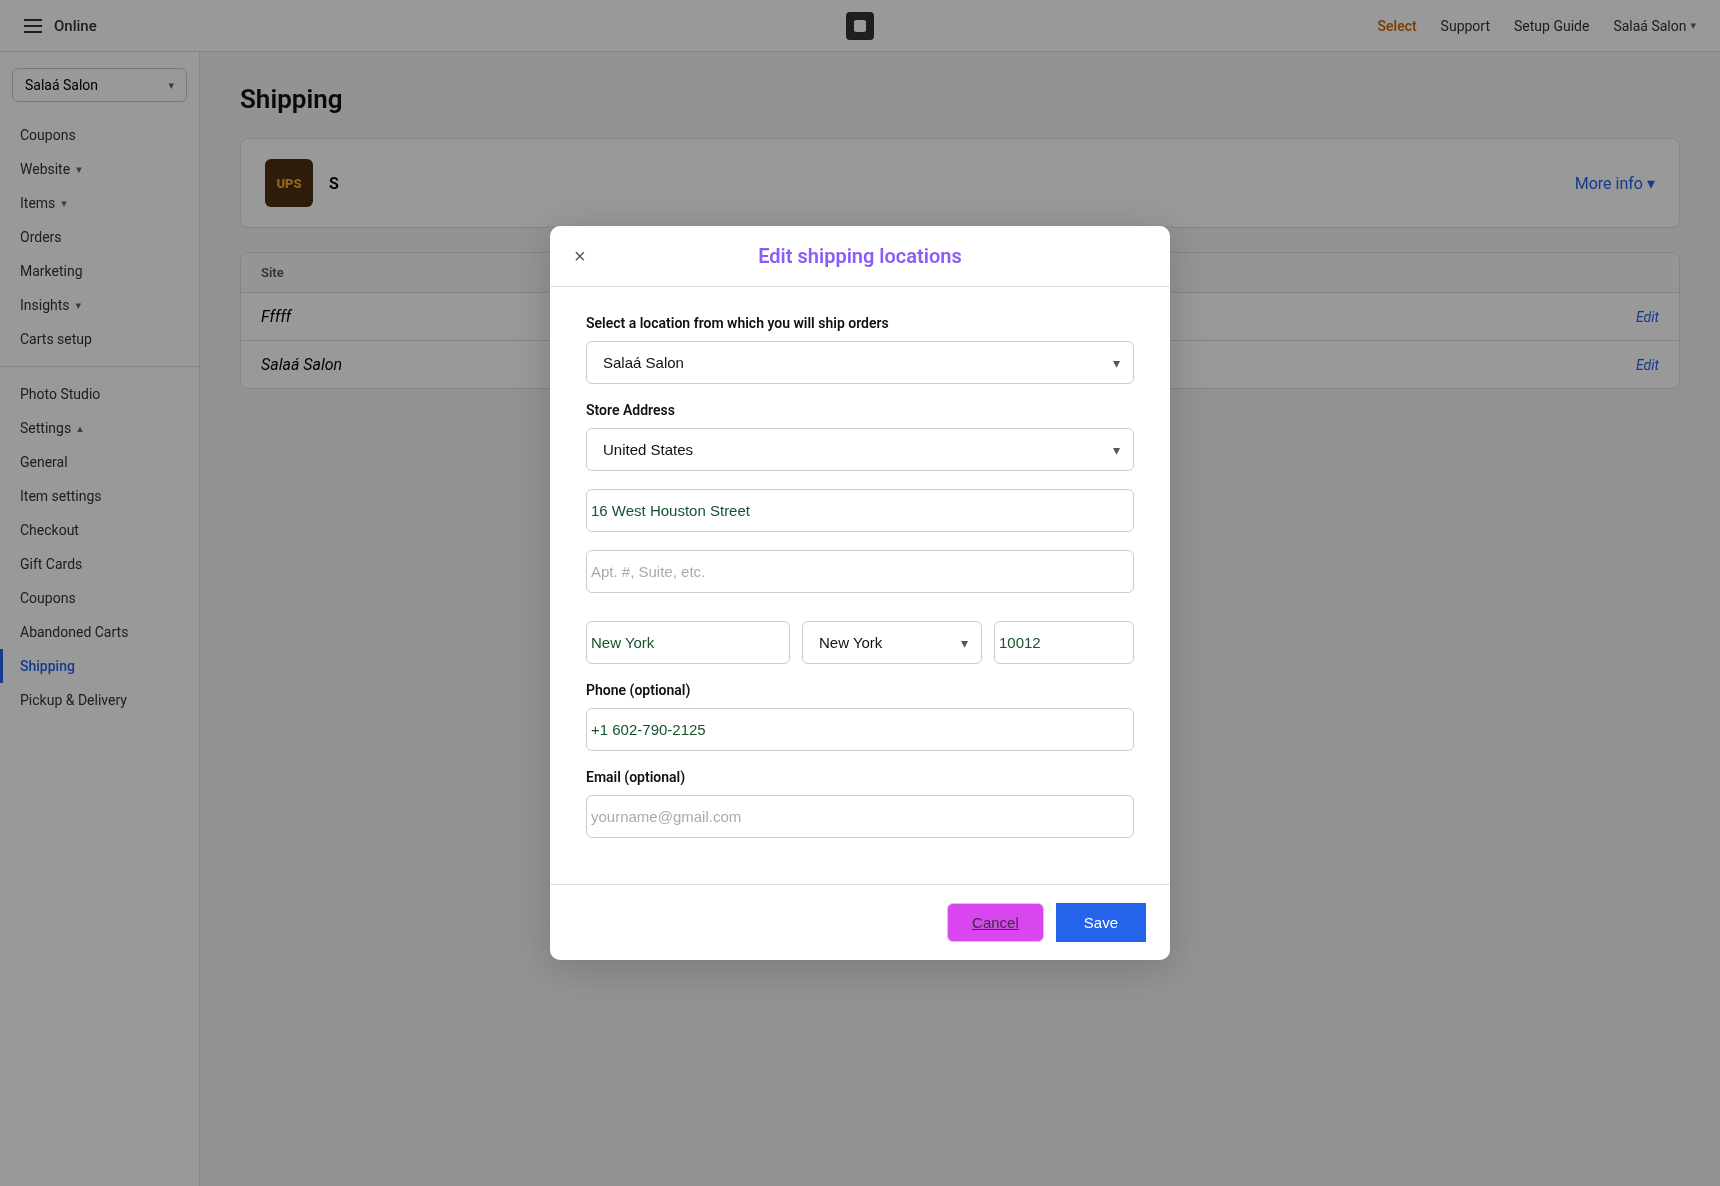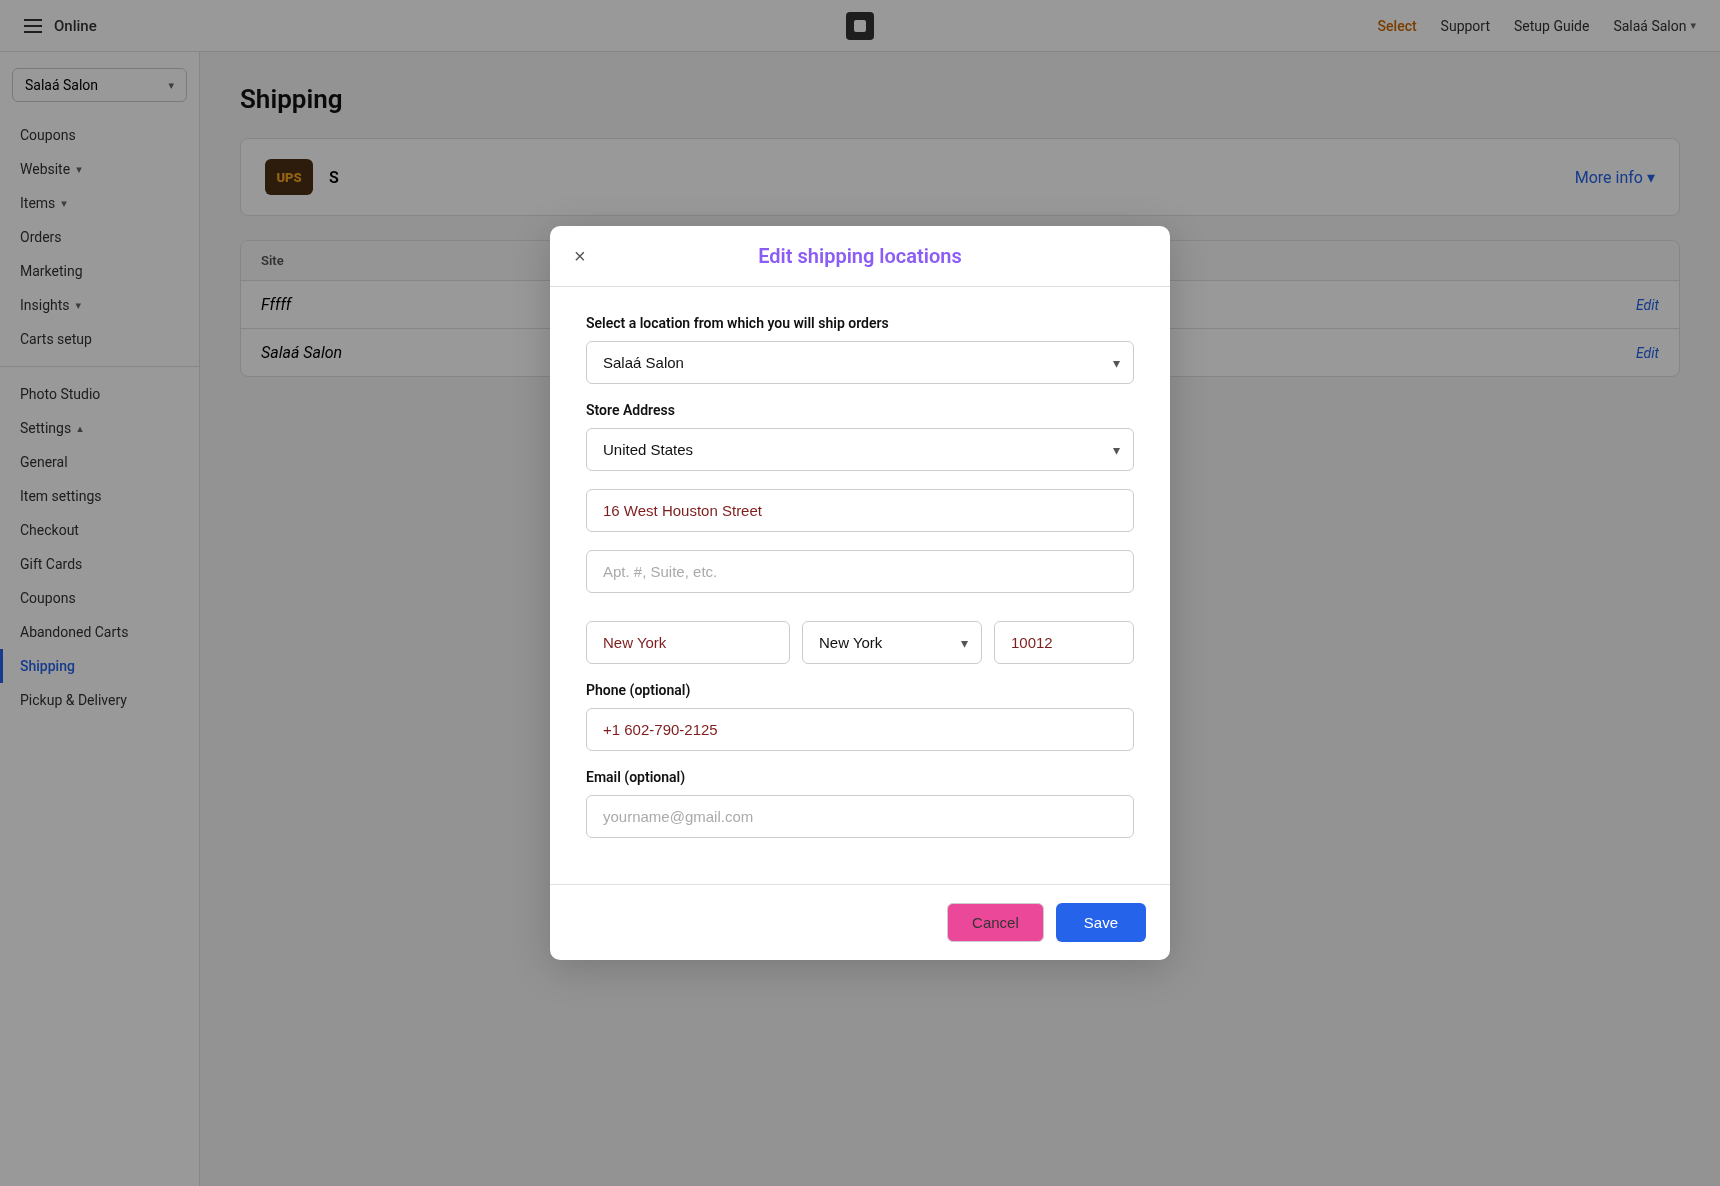--- a/index.html
+++ b/index.html
@@ -156,21 +156,21 @@
       border-radius: 8px;
       border: 1px solid #e0e0e0;
       padding: 20px 24px;
       margin-bottom: 24px;
       display: flex;
       align-items: center;
       gap: 16px;
     }
     .ups-logo {
       width: 48px;
-      height: 36px;
+      height: 48px;
       background: #4b2f14;
       border-radius: 6px;
       display: flex;
       align-items: center;
       justify-content: center;
       color: #f5a623;
       font-weight: 900;
       font-size: 13px;
     }
     .ups-name {
@@ -290,23 +290,23 @@
       top: 50%;
       transform: translateY(-50%);
       pointer-events: none;
       color: #555;
       font-size: 14px;
     }
     .form-input {
       width: 100%;
       border: 1px solid #ccc;
       border-radius: 6px;
-      padding: 12px 16px;
+      padding: 12px 4px;
       font-size: 15px;
-      color: #7f1d1d;
+      color: #14532d;
       outline: none;
     }
     .form-input::placeholder { color: #aaa; }
     .form-row {
       display: flex;
       gap: 12px;
       margin-top: 28px;
     }
     .form-row .form-group {
       flex: 1;
@@ -318,32 +318,33 @@
       flex: 0 0 140px;
     }
     .modal-footer {
       padding: 18px 24px;
       border-top: 1px solid #e0e0e0;
       display: flex;
       justify-content: flex-end;
       gap: 12px;
     }
     .btn-cancel {
-      background: #ec4899;
+      background: #d946ef;
       border: 1px solid #ccc;
       border-radius: 6px;
       padding: 10px 24px;
       font-size: 15px;
       cursor: pointer;
       color: #333;
+      text-decoration: underline;
     }
     .btn-save {
       background: #2563eb;
       border: none;
-      border-radius: 6px;
+      border-radius: 0;
       padding: 10px 28px;
       font-size: 15px;
       cursor: pointer;
       color: #fff;
       font-weight: 500;
     }
   </style>
 </head>
 <body>
 

